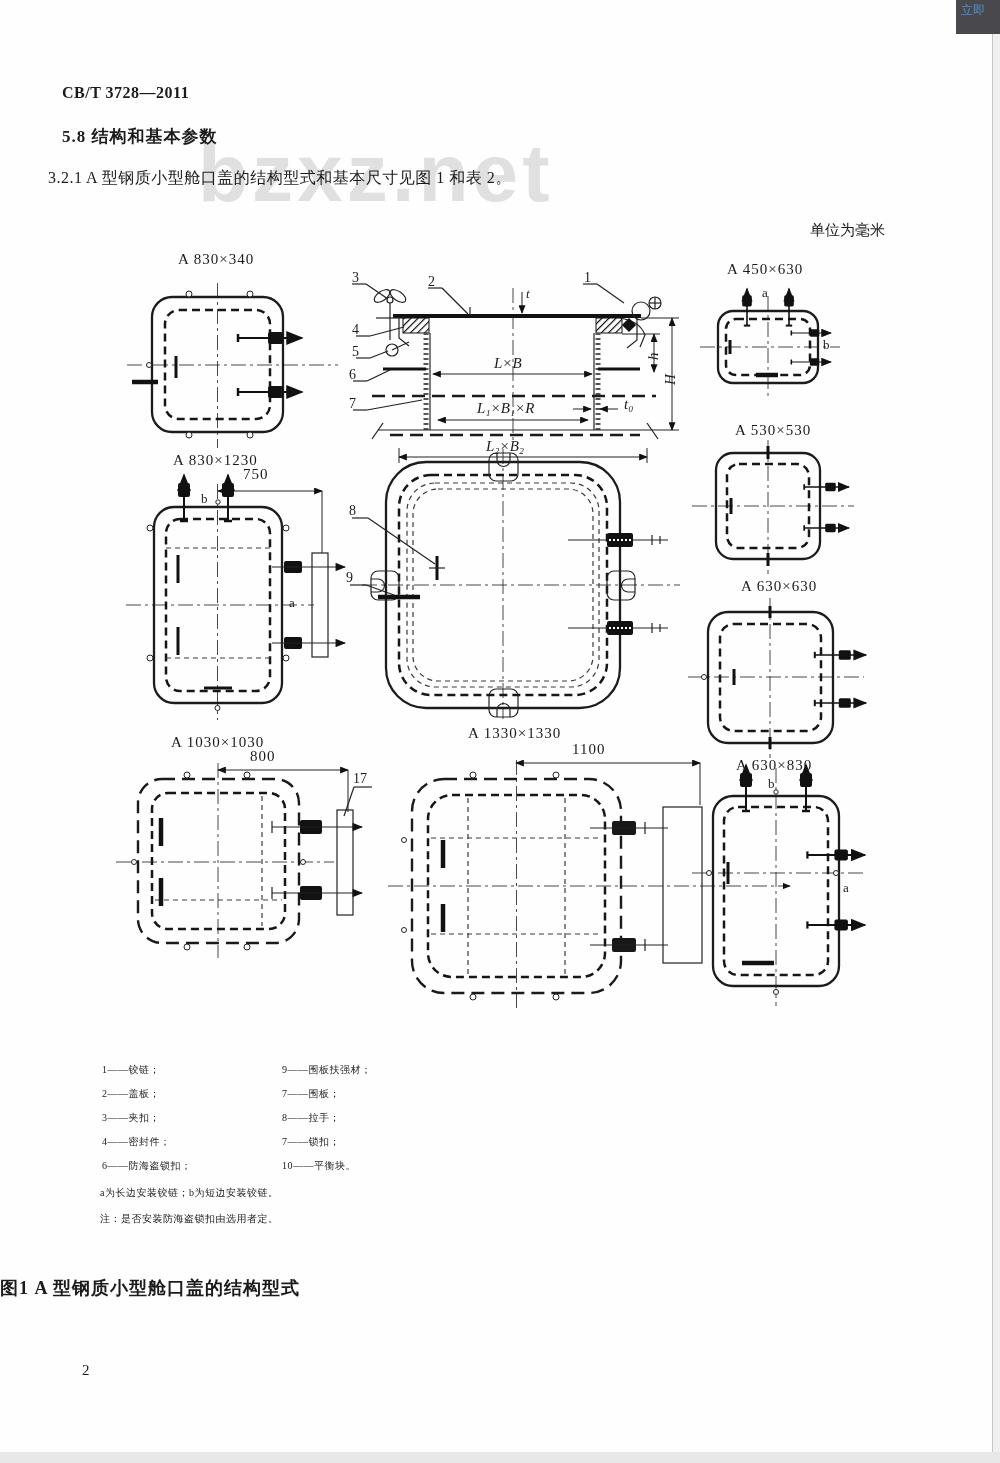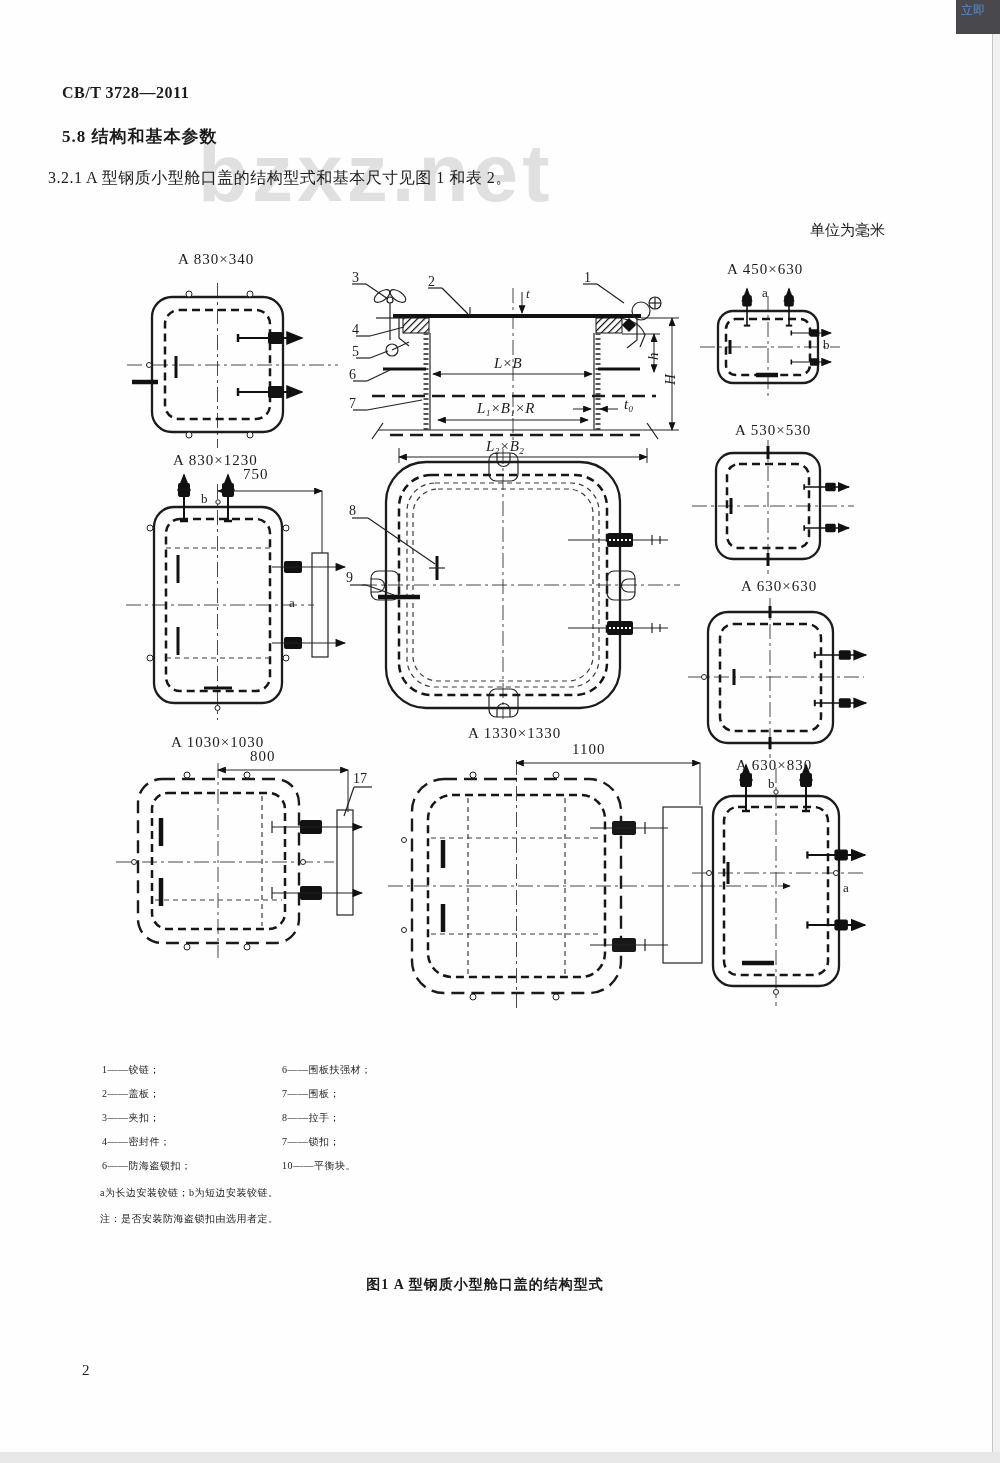--- a/index.html
+++ b/index.html
@@ -9,21 +9,21 @@
   .std{font-size:16px;font-weight:700;letter-spacing:.5px;}
   .h2{font-size:17px;font-weight:700;letter-spacing:1px;}
   .body-txt{font-size:16px;letter-spacing:.5px;}
   .units{font-size:15px;}
   .lab{font-size:15px;letter-spacing:1px;}
   .dimtxt{font-size:15px;font-style:italic;font-family:"Liberation Serif",serif;}
   .dimnum{font-size:15px;letter-spacing:1px;}
   .co{font-size:14px;}
   .ab{font-size:13px;}
   .legend{font-size:10px;letter-spacing:.5px;}
-  .caption{font-size:14px;font-weight:700;letter-spacing:1px;text-align:center;width:970px;}
+  .caption{font-size:18px;font-weight:700;letter-spacing:1px;text-align:left;width:970px;}
   .pagenum{font-size:15px;}
   .rot{transform:rotate(-90deg);transform-origin:left top;}
   #watermark{position:absolute;left:198px;top:126px;font-size:82px;font-weight:700;
              color:#e0e0e0;letter-spacing:4px;z-index:0;font-family:"Liberation Sans",sans-serif;}
   #art{position:absolute;left:0;top:0;z-index:1;}
   #right-strip{position:absolute;left:993px;top:0;width:7px;height:1463px;background:#f0f0f0;z-index:4;}
   #right-edge{position:absolute;left:992px;top:0;width:1px;height:1463px;background:#c6c6c6;z-index:4;}
   #bottom-strip{position:absolute;left:0;top:1452px;width:1000px;height:11px;background:#e8e8e8;z-index:4;}
   #corner-widget{position:absolute;left:956px;top:0;width:44px;height:34px;background:#49494d;
                  z-index:5;color:#538fd2;font-size:12px;font-family:"Liberation Sans",sans-serif;
@@ -383,21 +383,21 @@
 <span class="t ab" style="left:201px;top:491px">b</span>
 <span class="t ab" style="left:289px;top:595px">a</span>
 <span class="t ab" style="left:768px;top:776px">b</span>
 <span class="t ab" style="left:843px;top:880px">a</span>
 
 <span class="t legend" style="left:102px;top:1063px">1——铰链；</span>
 <span class="t legend" style="left:102px;top:1087px">2——盖板；</span>
 <span class="t legend" style="left:102px;top:1111px">3——夹扣；</span>
 <span class="t legend" style="left:102px;top:1135px">4——密封件；</span>
 <span class="t legend" style="left:102px;top:1159px">6——防海盗锁扣；</span>
-<span class="t legend" style="left:282px;top:1063px">6——围板扶强材；</span>
+<span class="t legend" style="left:282px;top:1063px">9——围板扶强材；</span>
 <span class="t legend" style="left:282px;top:1087px">7——围板；</span>
 <span class="t legend" style="left:282px;top:1111px">8——拉手；</span>
 <span class="t legend" style="left:282px;top:1135px">7——锁扣；</span>
 <span class="t legend" style="left:282px;top:1159px">10——平衡块。</span>
 <span class="t legend" style="left:100px;top:1186px">a为长边安装铰链；b为短边安装铰链。</span>
 <span class="t legend" style="left:100px;top:1212px">注：是否安装防海盗锁扣由选用者定。</span>
 
 <span class="t caption" style="left:0px;top:1276px">图1  A 型钢质小型舱口盖的结构型式</span>
 <span class="t pagenum" style="left:82px;top:1362px">2</span>
 

